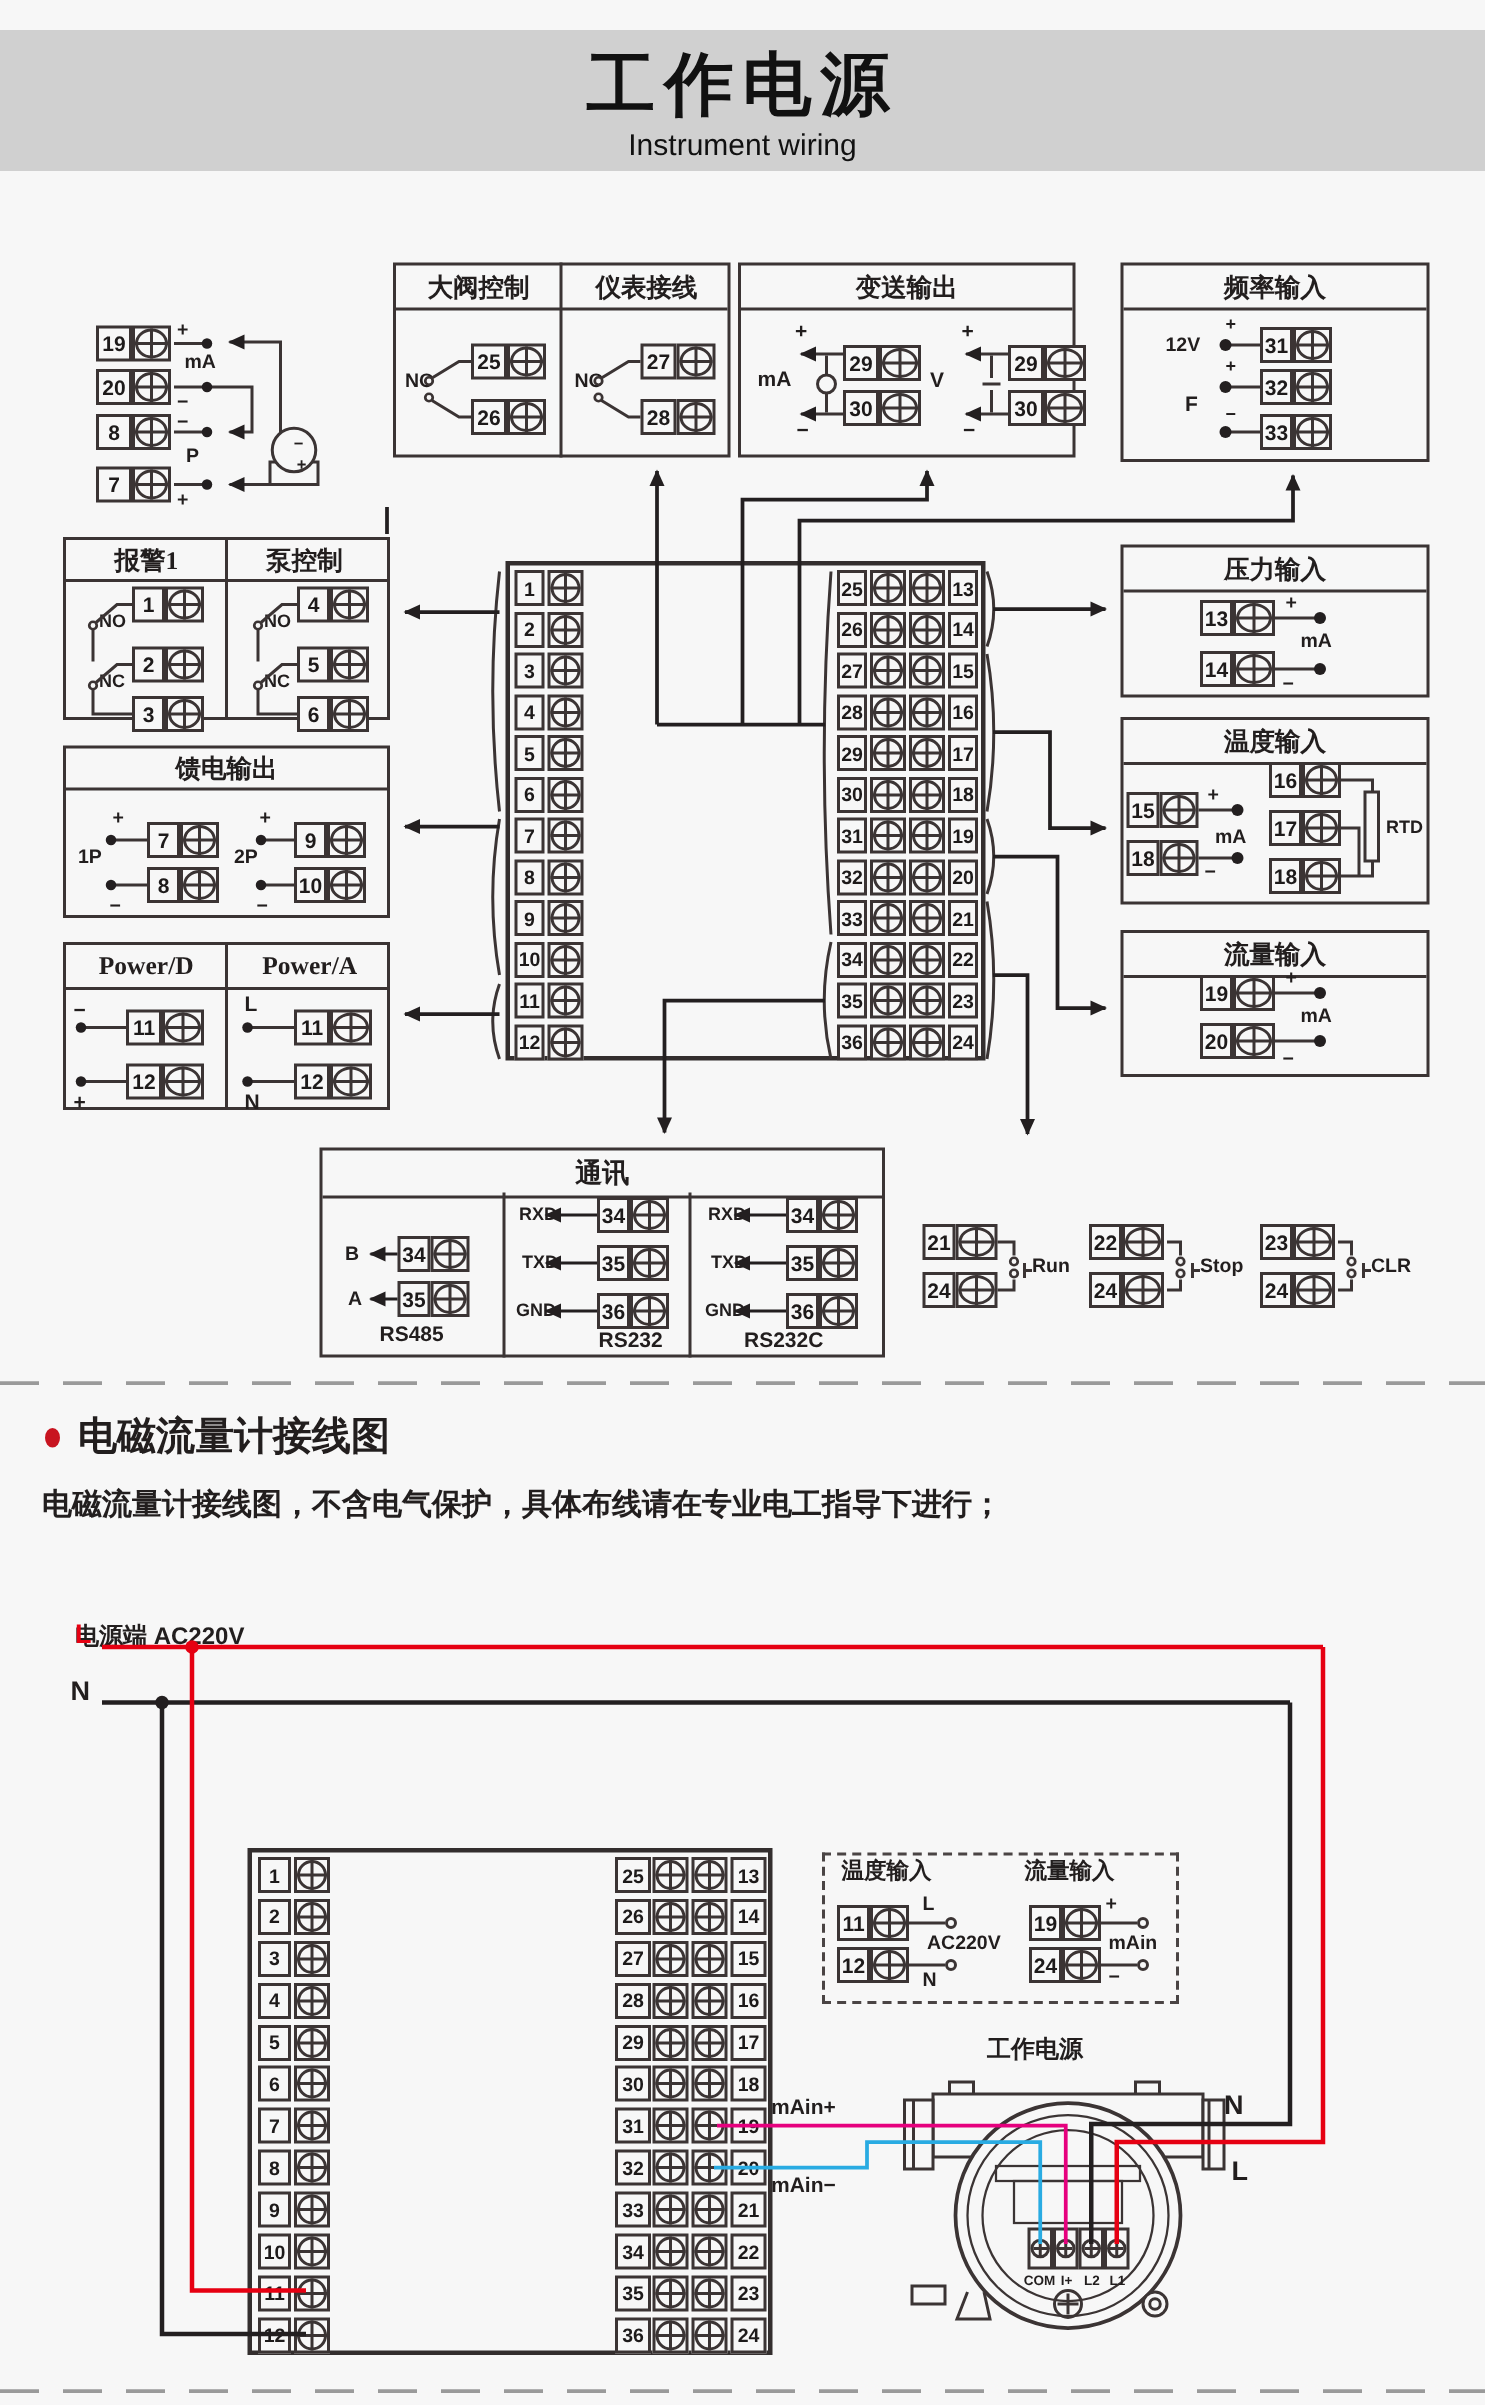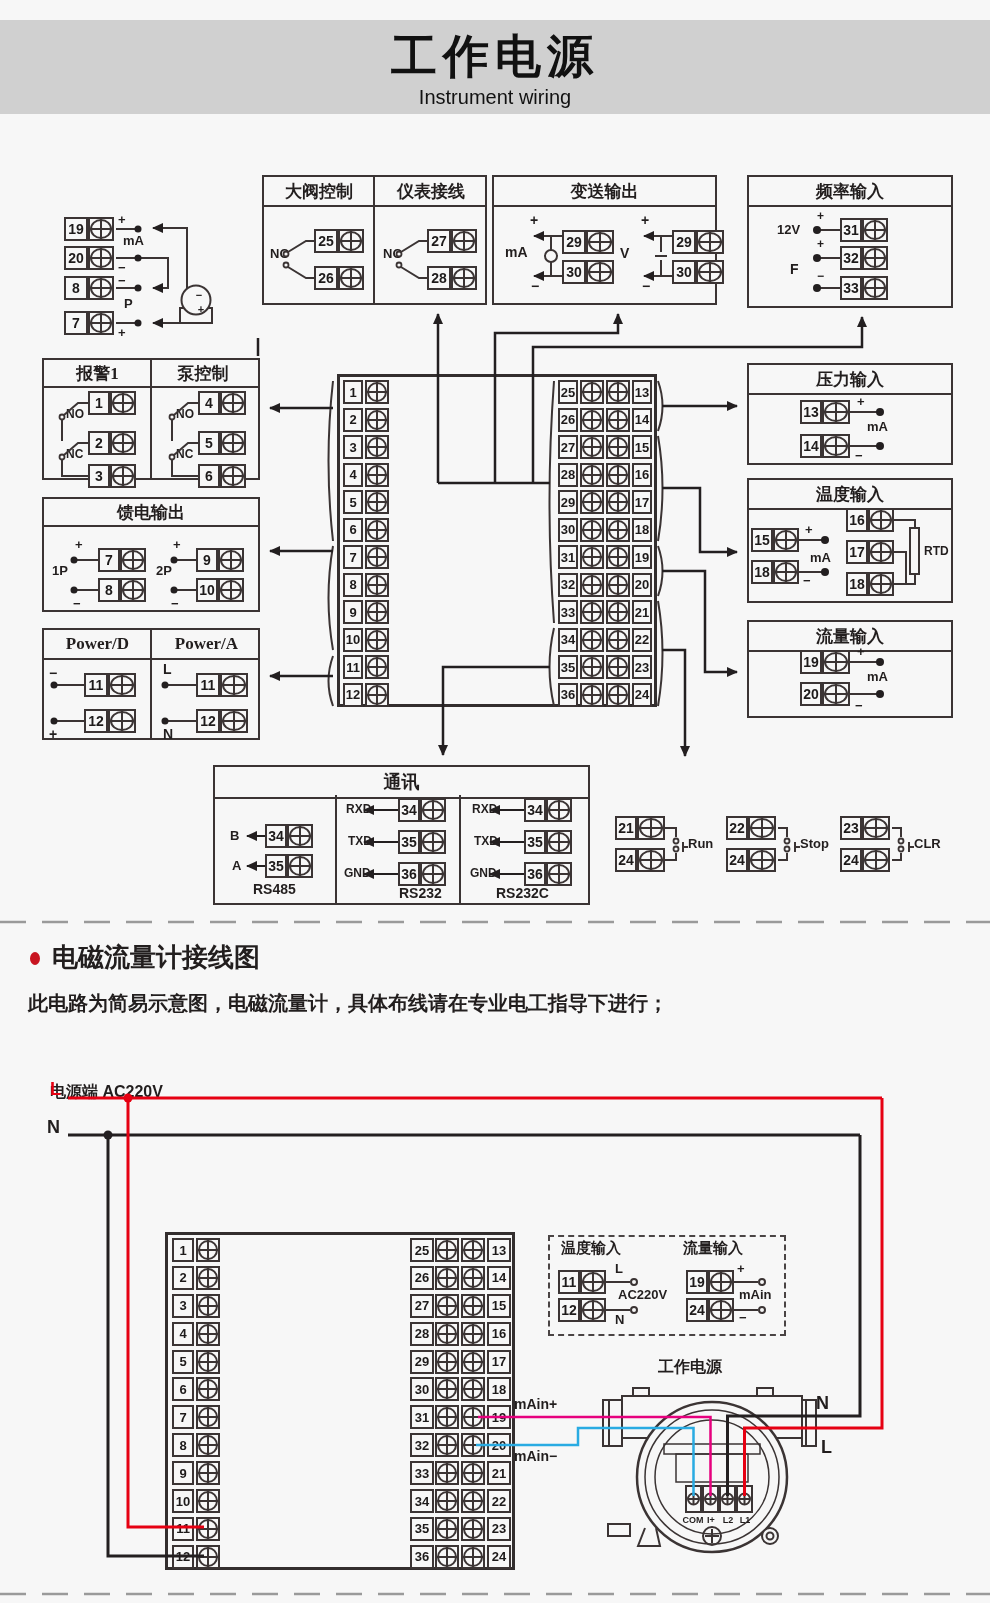--- a/index.html
+++ b/index.html
@@ -448,21 +448,21 @@
   <div class="trow" style="left:840px;top:848px">
       <div class="ncell" style="width:22px">24</div>
       <div class="scr" style="width:28px"></div>
     </div>
   <span class="lbl" style="left:688px;top:837px">Run</span>
   <span class="lbl" style="left:800px;top:837px">Stop</span>
   <span class="lbl" style="left:914px;top:837px">CLR</span>
 
   <div class="bullet" style="left:30px;top:952px"></div>
   <span class="lbl f26" style="left:52px;top:944px">电磁流量计接线图</span>
-  <span class="lbl f20" style="left:28px;top:993px">此电路为简易示意图，电磁流量计，具体布线请在专业电工指导下进行；</span>
+  <span class="lbl f20" style="left:28px;top:993px">电磁流量计接线图，不含电气保护，具体布线请在专业电工指导下进行；</span>
   <span class="lbl f16" style="left:50px;top:1084px">电源端 AC220V</span>
   <span class="lbl f18 red" style="left:50px;top:1080px">L</span>
   <span class="lbl f18" style="left:47px;top:1118px">N</span>
 
   <div class="strip" style="left:165px;top:1232px;width:350px;height:338px"></div>
   <div class="col g39" style="left:172px;top:1238px">
       <div class="ncell" style="width:22px">1</div>
       <div class="ncell" style="width:22px">2</div>
       <div class="ncell" style="width:22px">3</div>
       <div class="ncell" style="width:22px">4</div>

